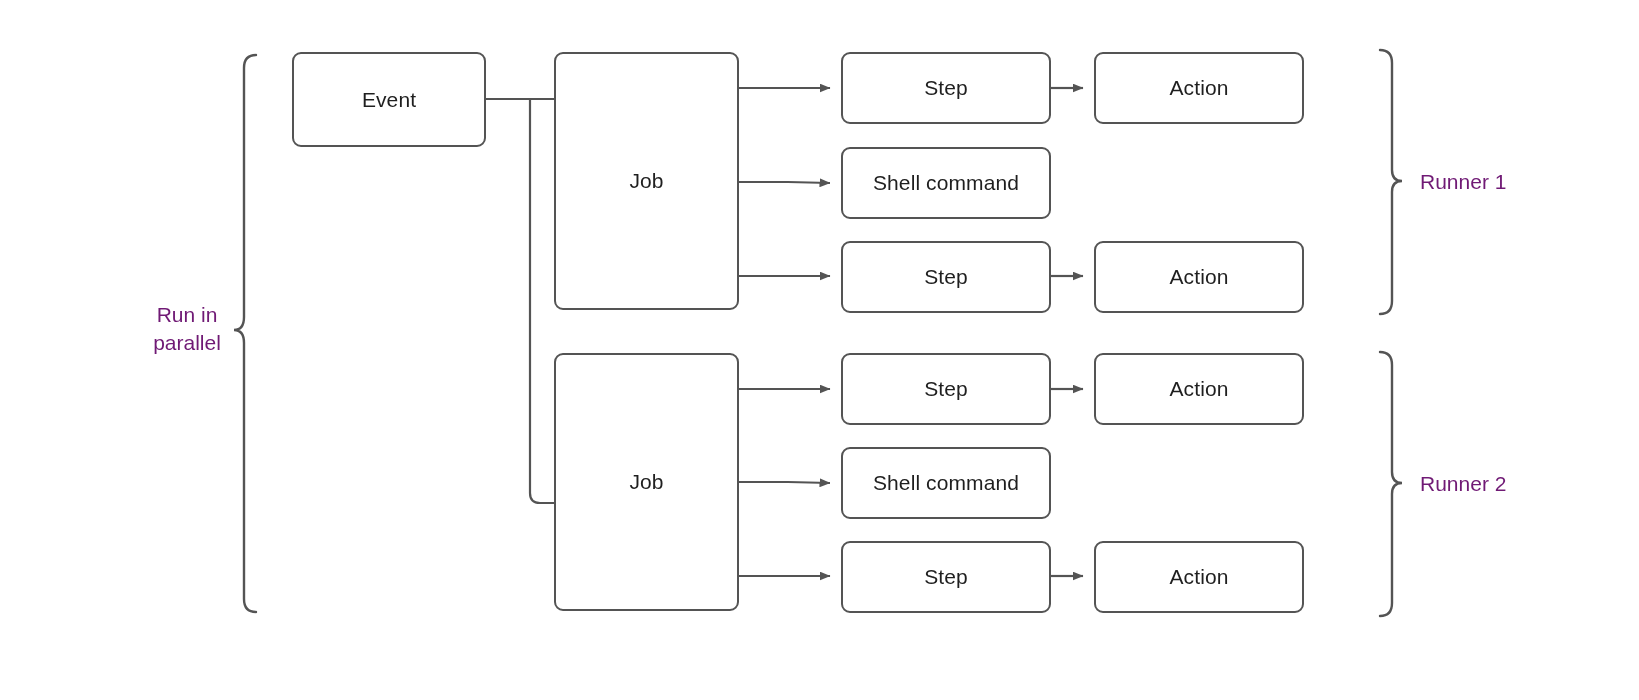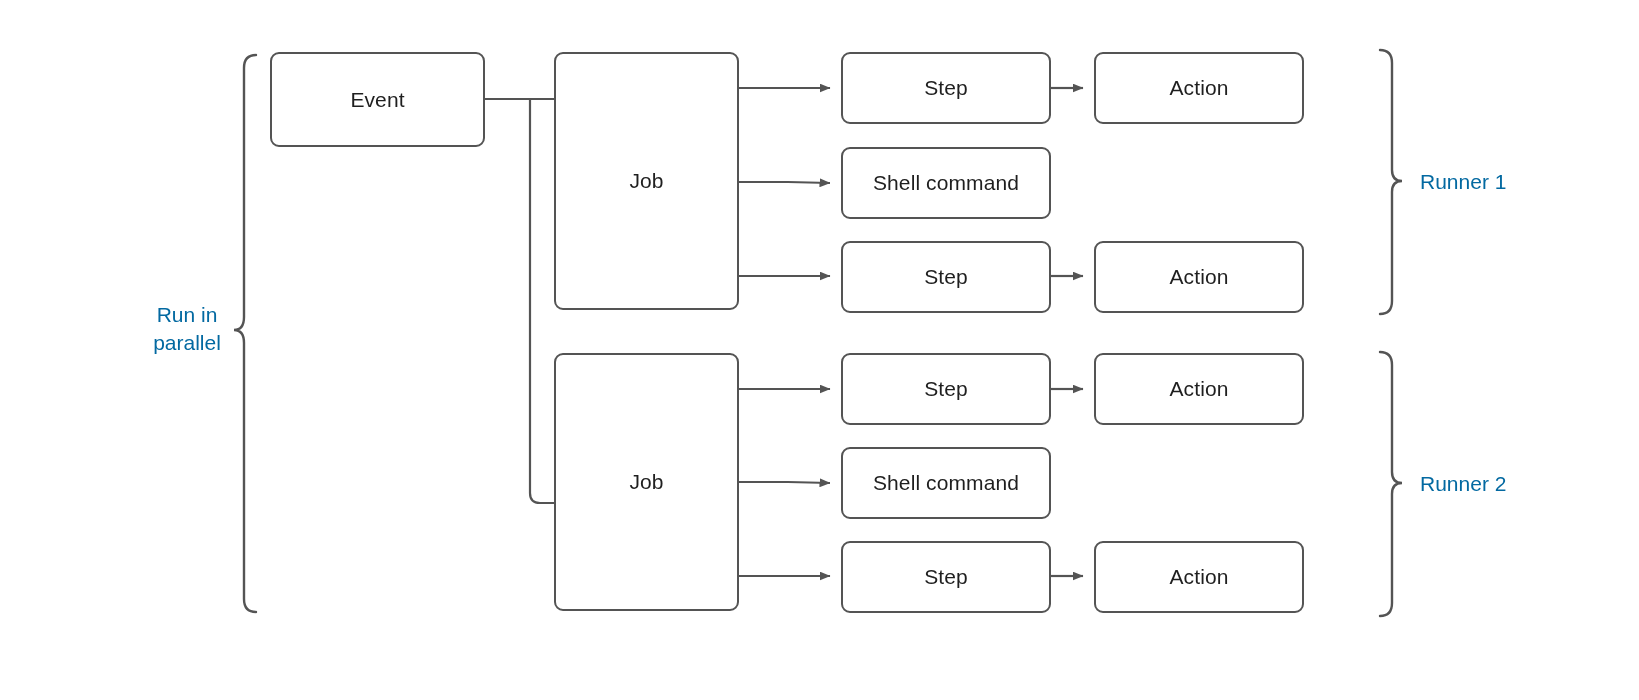--- a/index.html
+++ b/index.html
@@ -32,21 +32,21 @@
     letter-spacing: 0.1px;
     user-select: none;
   }
   .node-label {
     display: block;
     text-align: center;
     white-space: nowrap;
   }
   .side-label {
     position: absolute;
-    color: #0369a1;
+    color: #701a75;
     font-size: 21px;
     line-height: 1.35;
     white-space: pre;
     user-select: none;
   }
   .side-label.center {
     text-align: center;
   }
   svg.edges {
     position: absolute;
@@ -126,21 +126,21 @@
                Q1392,616 1380,616"></path>
     </g>
   </svg>
 
   <div class="side-label center" style="left:128px; top:301px; width:118px;">Run in
 parallel</div>
 
   <div class="side-label" style="left:1420px; top:168px;">Runner 1</div>
   <div class="side-label" style="left:1420px; top:470px;text-align:right;">Runner 2</div>
 
-  <div class="node" style="left:270px; top:52px; width:215px; height:95px;">
+  <div class="node" style="left:292px; top:52px; width:194px; height:95px;">
     <span class="node-label">Event</span>
   </div>
 
   <div class="node" style="left:554px; top:52px; width:185px; height:258px;">
     <span class="node-label">Job</span>
   </div>
 
   <div class="node" style="left:841px; top:52px; width:210px; height:72px;">
     <span class="node-label">Step</span>
   </div>

